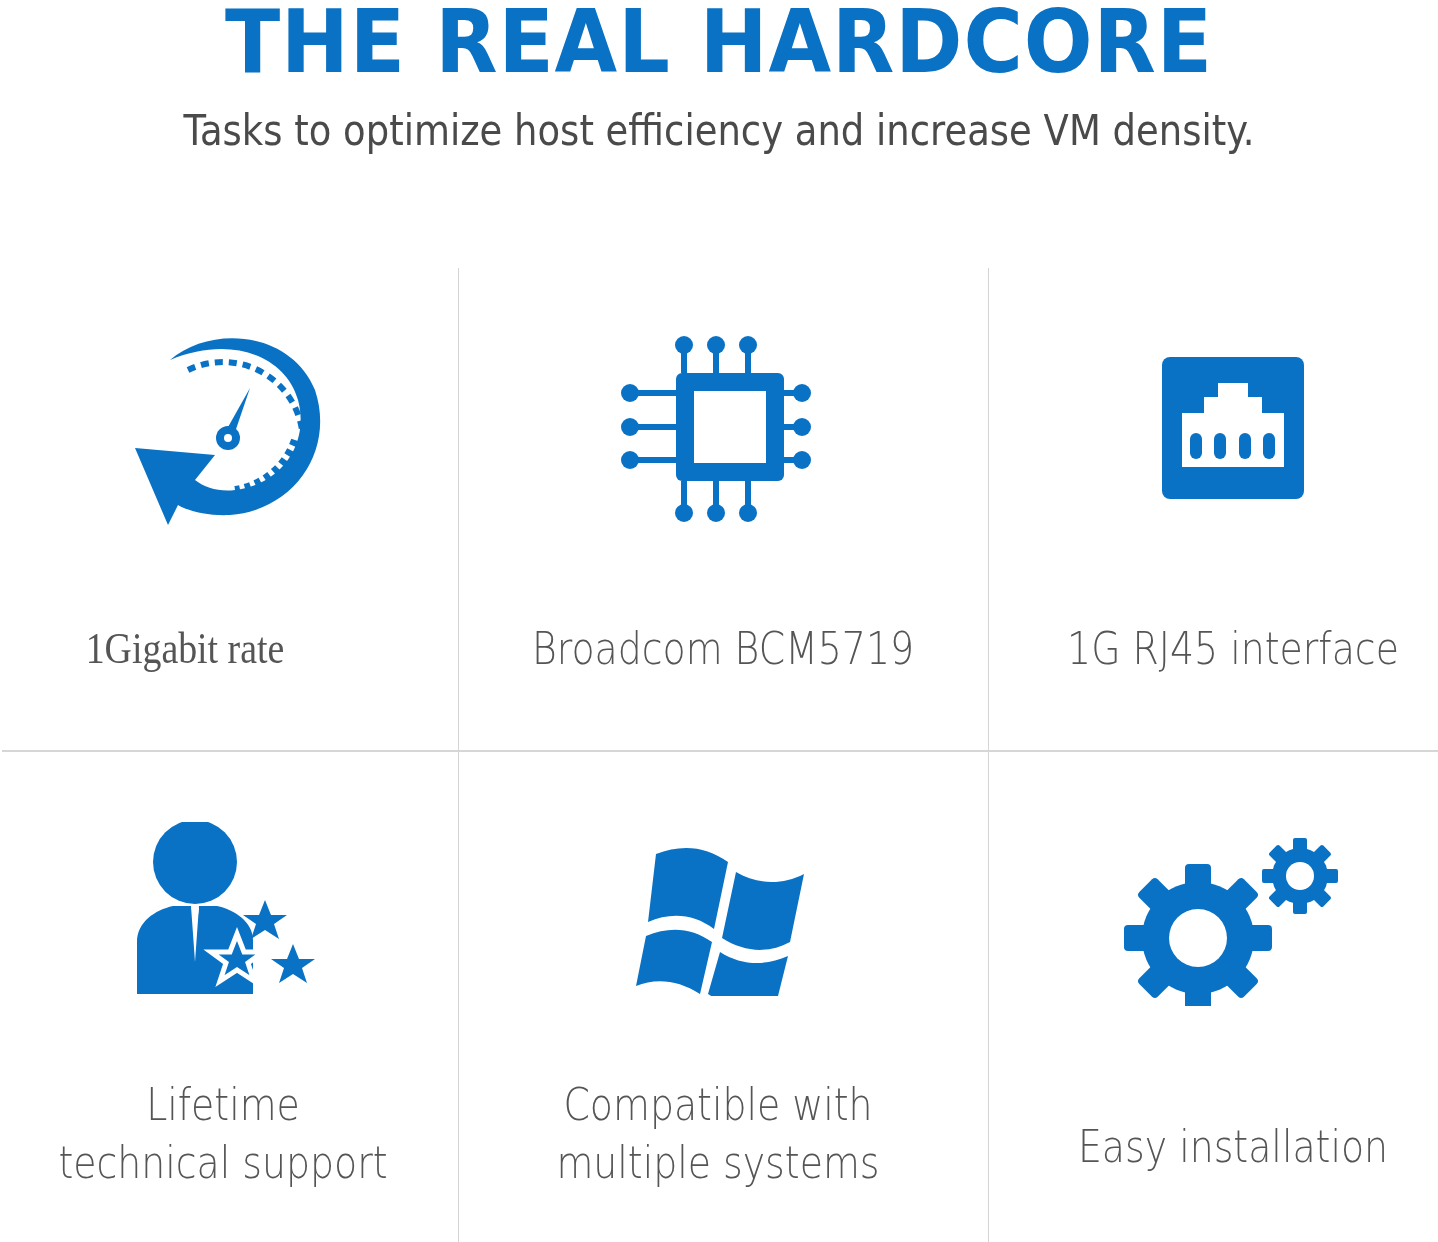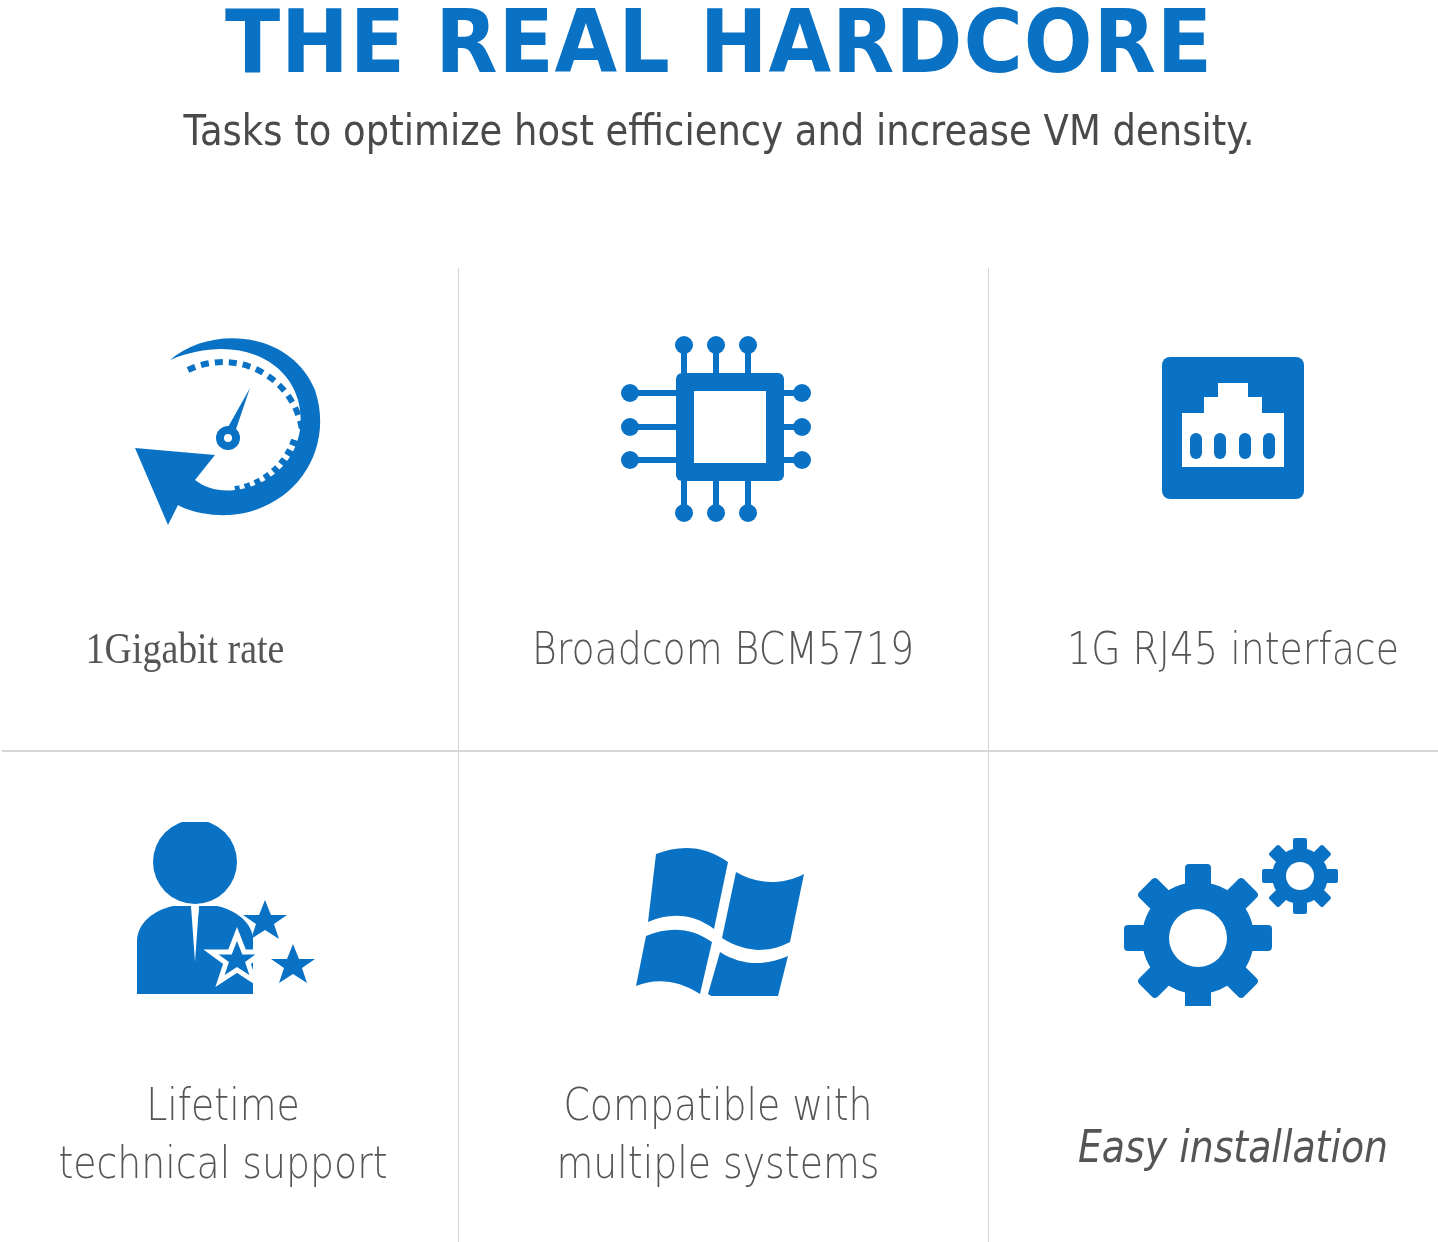--- a/index.html
+++ b/index.html
@@ -117,21 +117,21 @@
       <path d="M10 92 C34 82 56 84 76 98 L64 150 C42 136 20 134 0 142 Z"></path>
       <path d="M84 108 C106 122 130 122 152 112 L140 160 C118 168 94 164 72 150 Z"></path>
     </g>
   </svg>
   <div class="label" style="left:0;top:324px;width:520px;">
     <div>Compatible with</div>
     <div>multiple systems</div>
   </div>
 </div>
 
-<div class="cell" style="left:988px;top:752px;width:437px;height:490px;font-style:italic;">
+<div class="cell" style="left:988px;top:752px;width:437px;height:490px;">
   <svg class="icon" style="left:134px;top:84px;" width="220" height="170" viewBox="0 0 220 170">
     <g fill="#0a72c4">
       <g transform="translate(76,102)">
         <circle r="56"></circle>
         <g>
           <rect x="-13" y="-74" width="26" height="30" rx="4"></rect>
           <rect x="-13" y="-74" width="26" height="30" rx="4" transform="rotate(45)"></rect>
           <rect x="-13" y="-74" width="26" height="30" rx="4" transform="rotate(90)"></rect>
           <rect x="-13" y="-74" width="26" height="30" rx="4" transform="rotate(135)"></rect>
           <rect x="-13" y="-74" width="26" height="30" rx="4" transform="rotate(180)"></rect>

